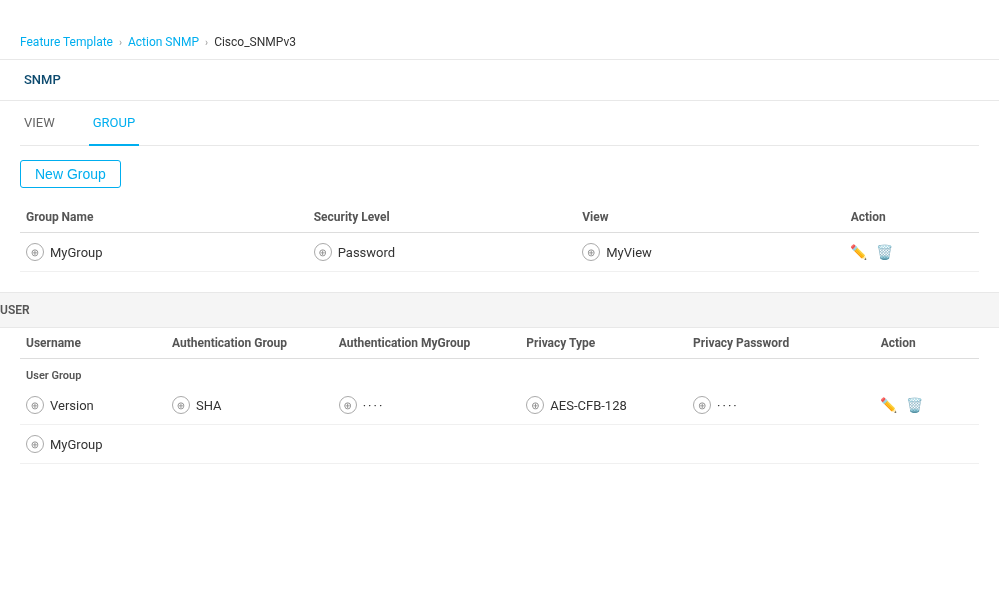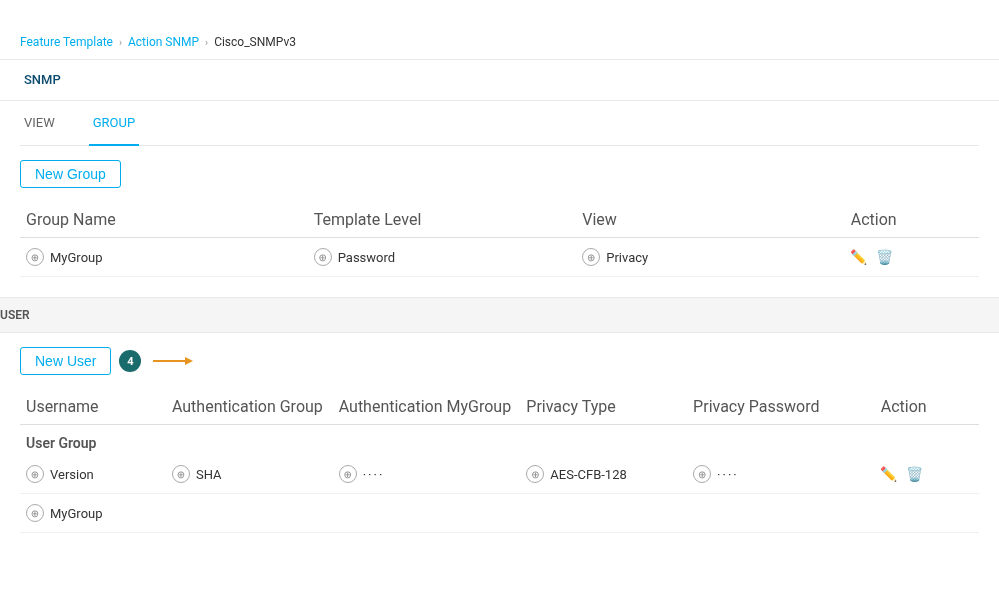--- a/index.html
+++ b/index.html
@@ -79,22 +79,22 @@
       font-size: 14px;
       cursor: pointer;
     }
 
     table {
       width: 100%;
       border-collapse: collapse;
     }
     th {
       text-align: left;
-      font-size: 16px;
-      font-weight: 400;
+      font-size: 12px;
+      font-weight: 700;
       color: #555;
       padding: 8px 6px;
       border-bottom: 1px solid #ddd;
     }
     td {
       padding: 10px 6px;
       font-size: 13px;
       color: #333;
       border-bottom: 1px solid #f0f0f0;
       vertical-align: middle;
@@ -207,21 +207,21 @@
     </div>
 
     <div class="section-toolbar">
       <button class="btn-outline">New Group</button>
     </div>
 
     <table>
       <thead>
         <tr>
           <th style="width:30%">Group Name</th>
-          <th style="width:28%">Template Level</th>
+          <th style="width:28%">Security Level</th>
           <th style="width:28%">View</th>
           <th style="width:14%">Action</th>
         </tr>
       </thead>
       <tbody>
         <tr>
           <td>
             <div class="cell-with-icon">
               <span class="globe-icon">⊕</span>
               <span>MyGroup</span>
@@ -229,65 +229,55 @@
           </td>
           <td>
             <div class="cell-with-icon">
               <span class="globe-icon">⊕</span>
               <span>Password</span>
             </div>
           </td>
           <td>
             <div class="cell-with-icon">
               <span class="globe-icon">⊕</span>
-              <span>Privacy</span>
+              <span>MyView</span>
             </div>
           </td>
           <td>
             <div class="action-icons">
               <span class="edit-icon">✏️</span>
               <span class="delete-icon">🗑️</span>
             </div>
           </td>
         </tr>
       </tbody>
     </table>
   </div>
 
   <div class="section-divider">
     <span>USER</span>
   </div>
 
   <div style="padding: 0 20px;">
 
-    <div class="new-user-row">
-      <button class="btn-outline">New User</button>
-      <span class="annotation-badge">4</span>
-      <span class="annotation-arrow">
-        <svg width="40" height="16" viewBox="0 0 40 16">
-          <line x1="0" y1="8" x2="32" y2="8" stroke="#e6931f" stroke-width="2"></line>
-          <polygon points="32,4 40,8 32,12" fill="#e6931f"></polygon>
-        </svg>
-      </span>
-    </div>
 
     <table>
       <thead>
         <tr>
           <th style="width:14%">Username</th>
           <th style="width:16%">Authentication Group</th>
           <th style="width:18%">Authentication MyGroup</th>
           <th style="width:16%">Privacy Type</th>
           <th style="width:18%">Privacy Password</th>
           <th style="width:10%">Action</th>
         </tr>
       </thead>
       <tbody>
         <tr>
-          <td colspan="6" style="font-size:14px; font-weight:600; color:#555; padding-top:10px; padding-bottom:4px; border-bottom:none;">User Group</td>
+          <td colspan="6" style="font-size:11px; font-weight:600; color:#555; padding-top:10px; padding-bottom:4px; border-bottom:none;">User Group</td>
         </tr>
         <tr>
           <td>
             <div class="cell-with-icon">
               <span class="globe-icon">⊕</span>
               <span>Version</span>
             </div>
           </td>
           <td>
             <div class="cell-with-icon">

